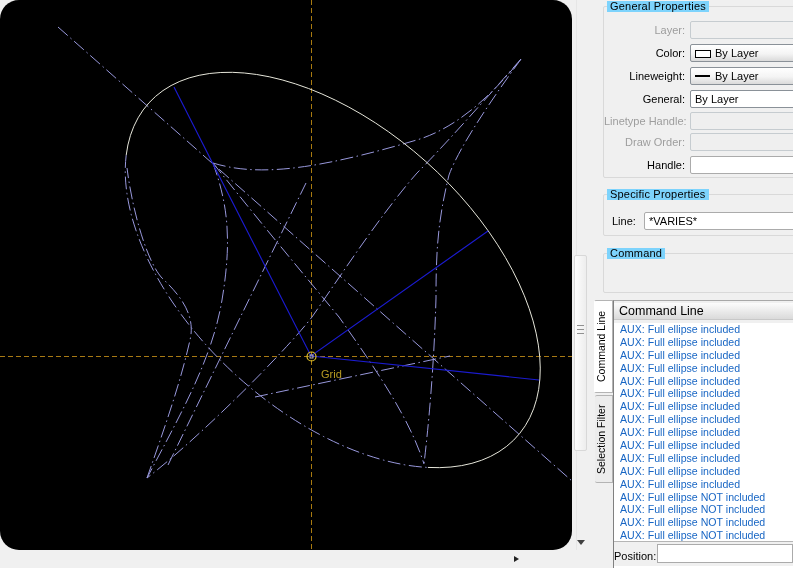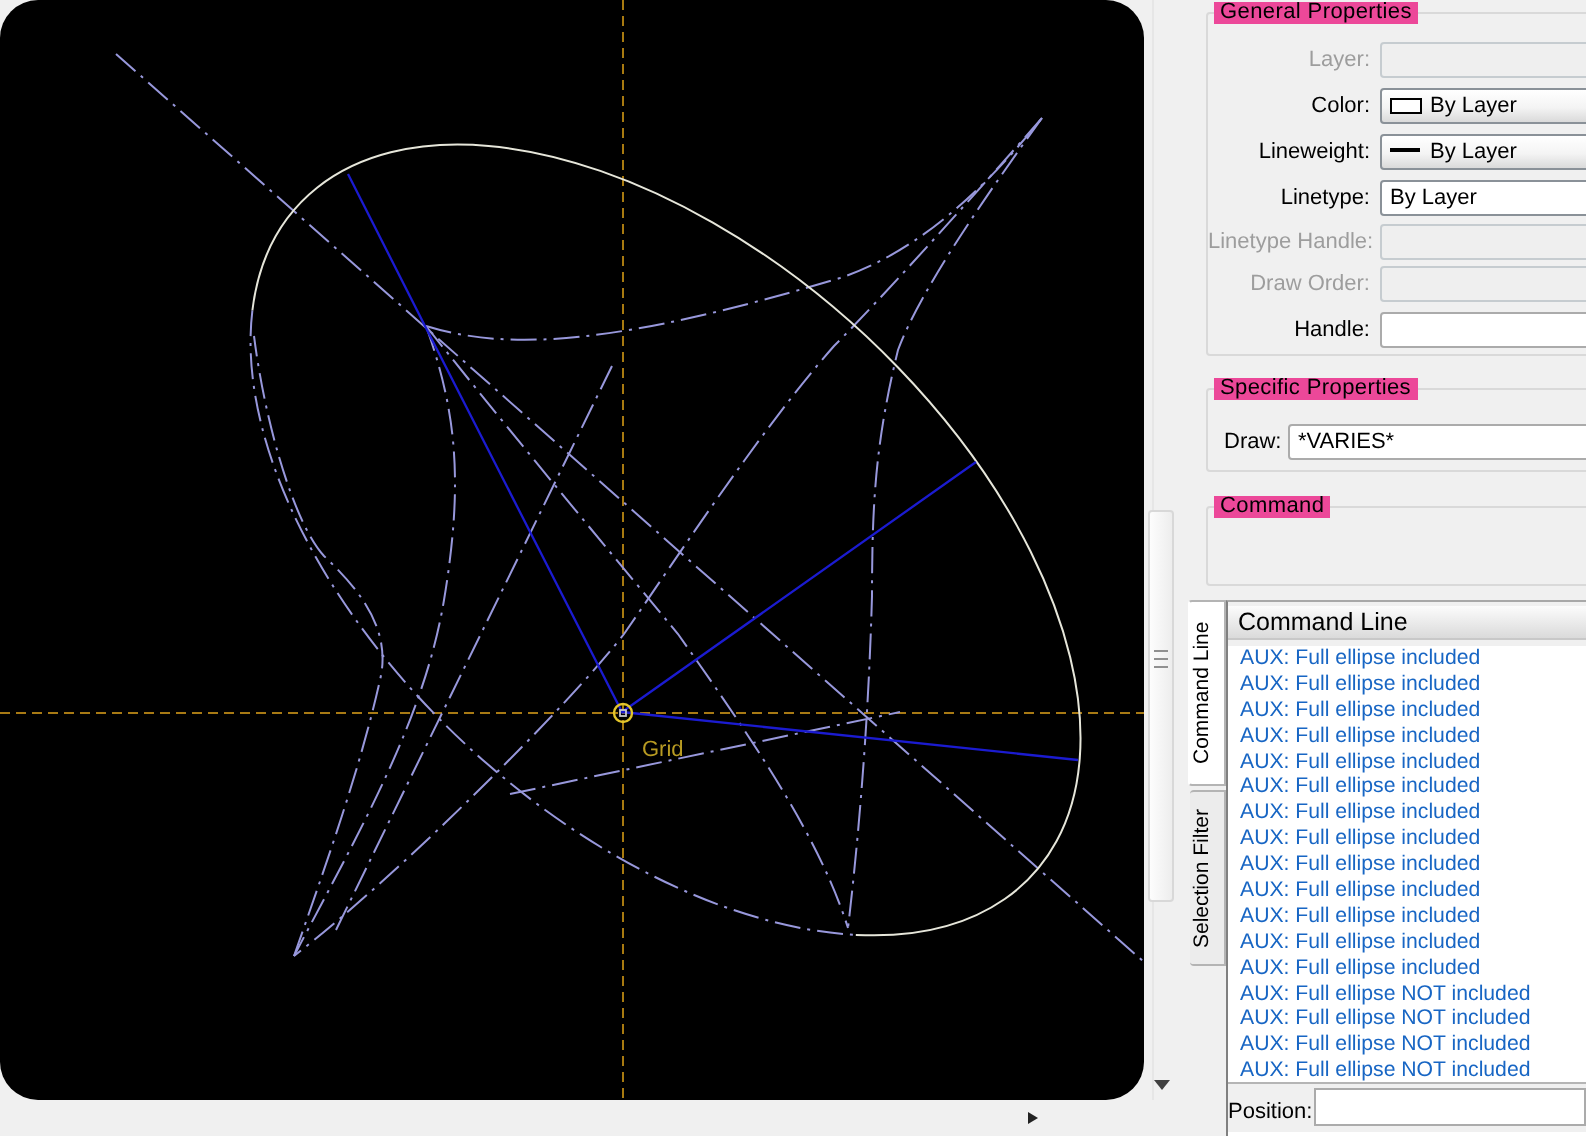--- a/index.html
+++ b/index.html
@@ -14,21 +14,21 @@
 
 #split{position:absolute;left:574px;top:255px;width:13px;height:196px;
  background:linear-gradient(90deg,#fdfdfd,#ededed);border:1px solid #d8d8d8;border-radius:2px;}
 #grip{position:absolute;left:577px;top:325px;width:7px;height:9px;
  background:repeating-linear-gradient(180deg,#909090 0 1px,transparent 1px 4px);}
 #darr{position:absolute;left:577px;top:540px;width:0;height:0;
  border-top:5px solid #404040;border-left:4px solid transparent;border-right:4px solid transparent;}
 
 #props{position:absolute;left:588px;top:0;width:205px;height:300px;background:#f0f0f0;}
 .fs{position:absolute;left:15px;border:1px solid #d9d9d9;border-radius:2px;}
-.fslab{position:absolute;top:-6px;left:3px;background:#ec4899;padding:0 3px;
+.fslab{position:absolute;top:-6px;left:3px;background:#7dd3fc;padding:0 3px;
  font-size:11px;color:#000;line-height:11px;letter-spacing:0.2px;}
 .row{position:absolute;height:18px;left:0;width:200px;}
 .lab{position:absolute;left:0;width:81px;text-align:right;font-size:11px;color:#000;line-height:18px;white-space:nowrap;}
 .lab.dis{color:#9d9d9d;}
 .ctl{position:absolute;left:86px;width:130px;height:18px;border:1px solid #8a9198;border-radius:2px;
  background:linear-gradient(180deg,#ffffff 0%,#f4f4f4 55%,#dadada 100%);
  font-size:11px;line-height:16px;padding-left:4px;color:#000;}
 .ctl.dis{border:1px solid #c6ccd0;background:#efefef;}
 .ctl.edit{background:#fff;border:1px solid #ababab;}
 
@@ -98,40 +98,40 @@
       </div>
   <div class="row" style="top:37px;">
         <span class="lab">Color:</span>
         <span class="ctl"><span style="display:inline-block;width:16px;height:8px;border:1.5px solid #000;background:#fff;vertical-align:-1px;margin-right:4px;"></span>By Layer</span>
       </div>
   <div class="row" style="top:60px;">
         <span class="lab">Lineweight:</span>
         <span class="ctl"><span style="display:inline-block;width:15px;height:2px;background:#000;vertical-align:3px;margin-right:5px;"></span>By Layer</span>
       </div>
   <div class="row" style="top:83px;">
-        <span class="lab">Linetype:</span>
+        <span class="lab">General:</span>
         <span class="ctl" style="background:#fff;">By Layer</span>
       </div>
   <div class="row" style="top:105px;">
         <span class="lab dis">Linetype Handle:</span>
         <span class="ctl dis"></span>
       </div>
   <div class="row" style="top:126px;">
         <span class="lab dis">Draw Order:</span>
         <span class="ctl dis"></span>
       </div>
   <div class="row" style="top:149px;">
         <span class="lab">Handle:</span>
         <span class="ctl edit"></span>
       </div>
  </div>
  <div class="fs" style="top:194px;width:200px;height:42px;">
   <div class="fslab">Specific Properties</div>
   <div class="row" style="top:17px;">
-   <span class="lab" style="left:0;width:36px;text-align:left;margin-left:8px;">Draw:</span>
+   <span class="lab" style="left:0;width:36px;text-align:left;margin-left:8px;">Line:</span>
    <span class="ctl edit" style="left:40px;width:176px;">*VARIES*</span>
       </div>
  </div>
  <div class="fs" style="top:253px;width:200px;height:40px;">
   <div class="fslab">Command</div>
  </div>
 </div>
 <div id="cmdpanel"></div>
 <div id="cmdtitle">Command Line</div>
 <div id="cmdlist">

